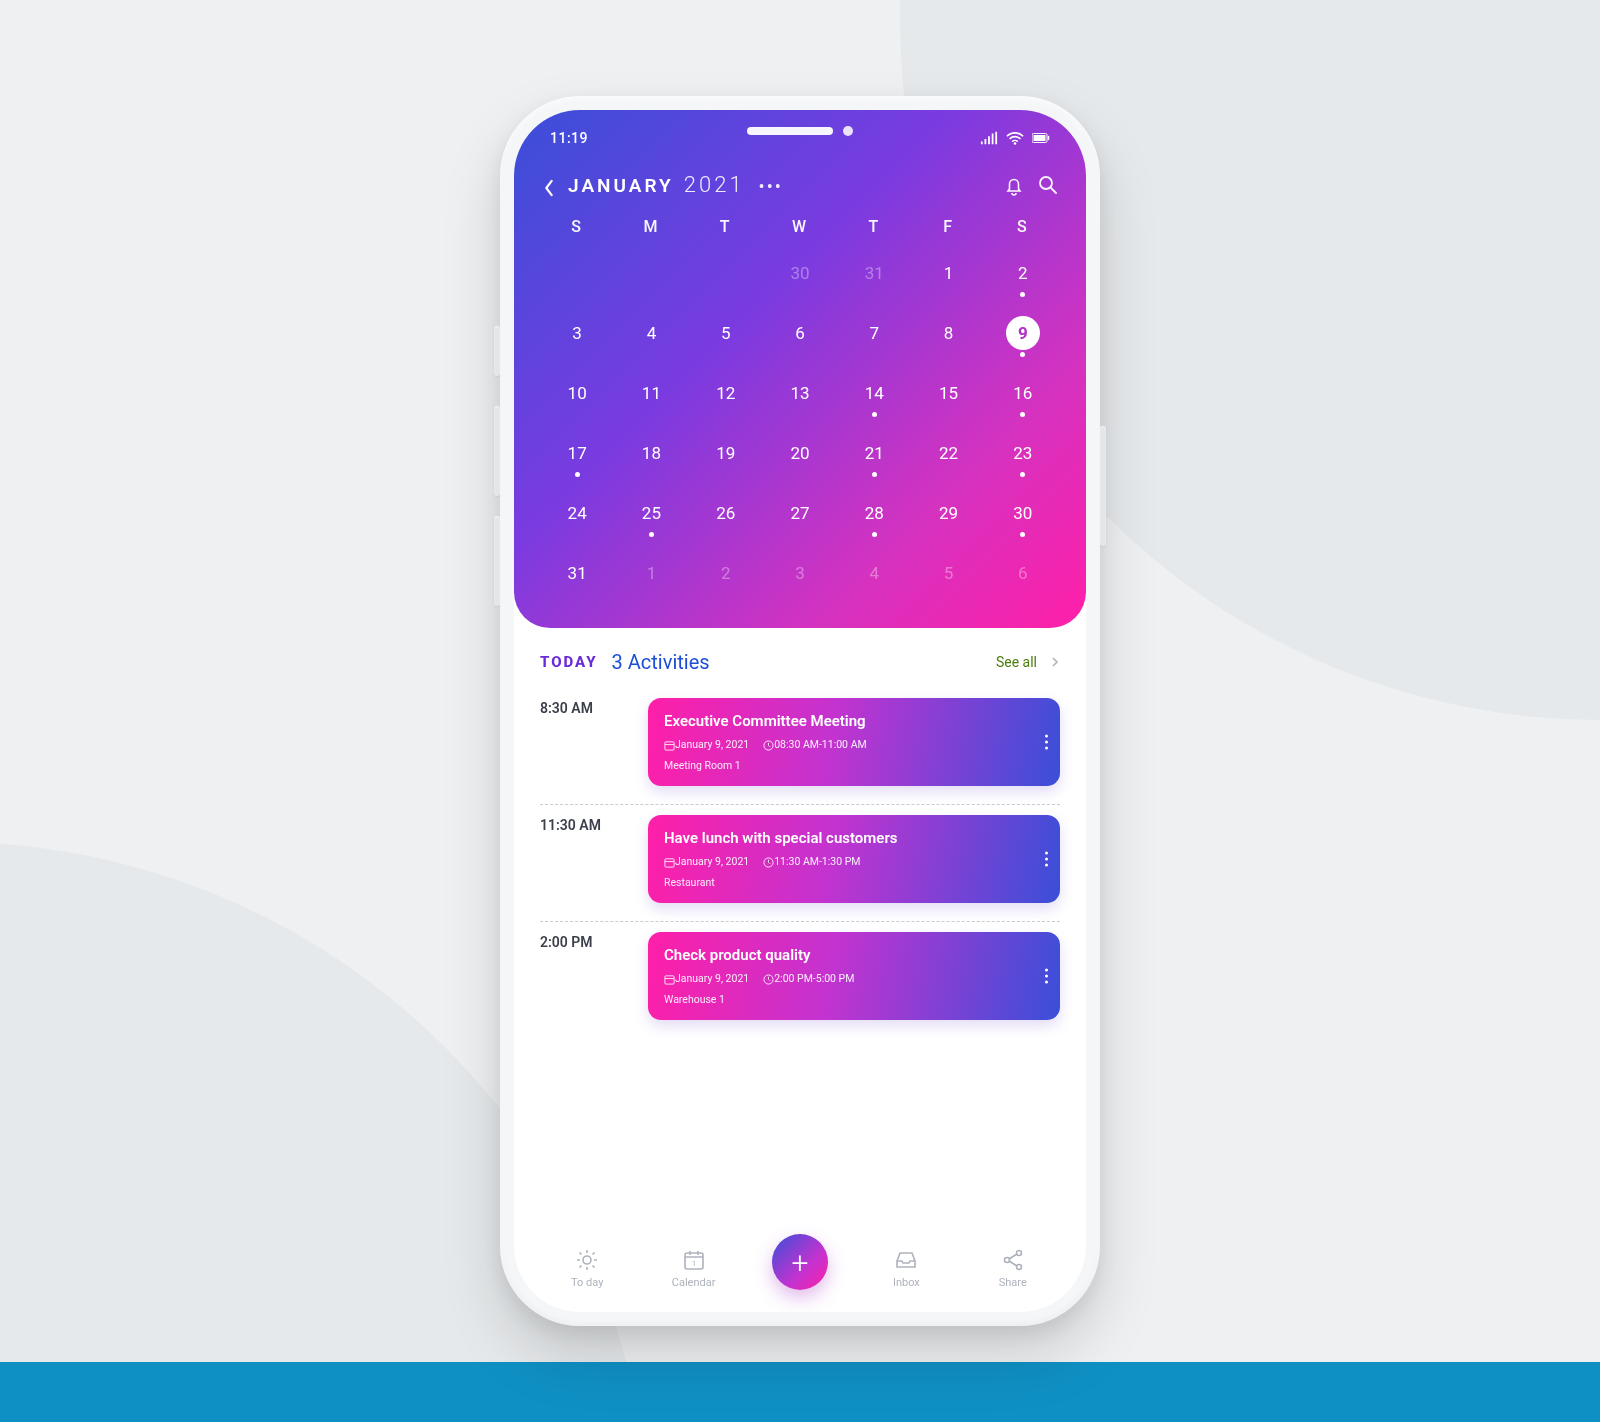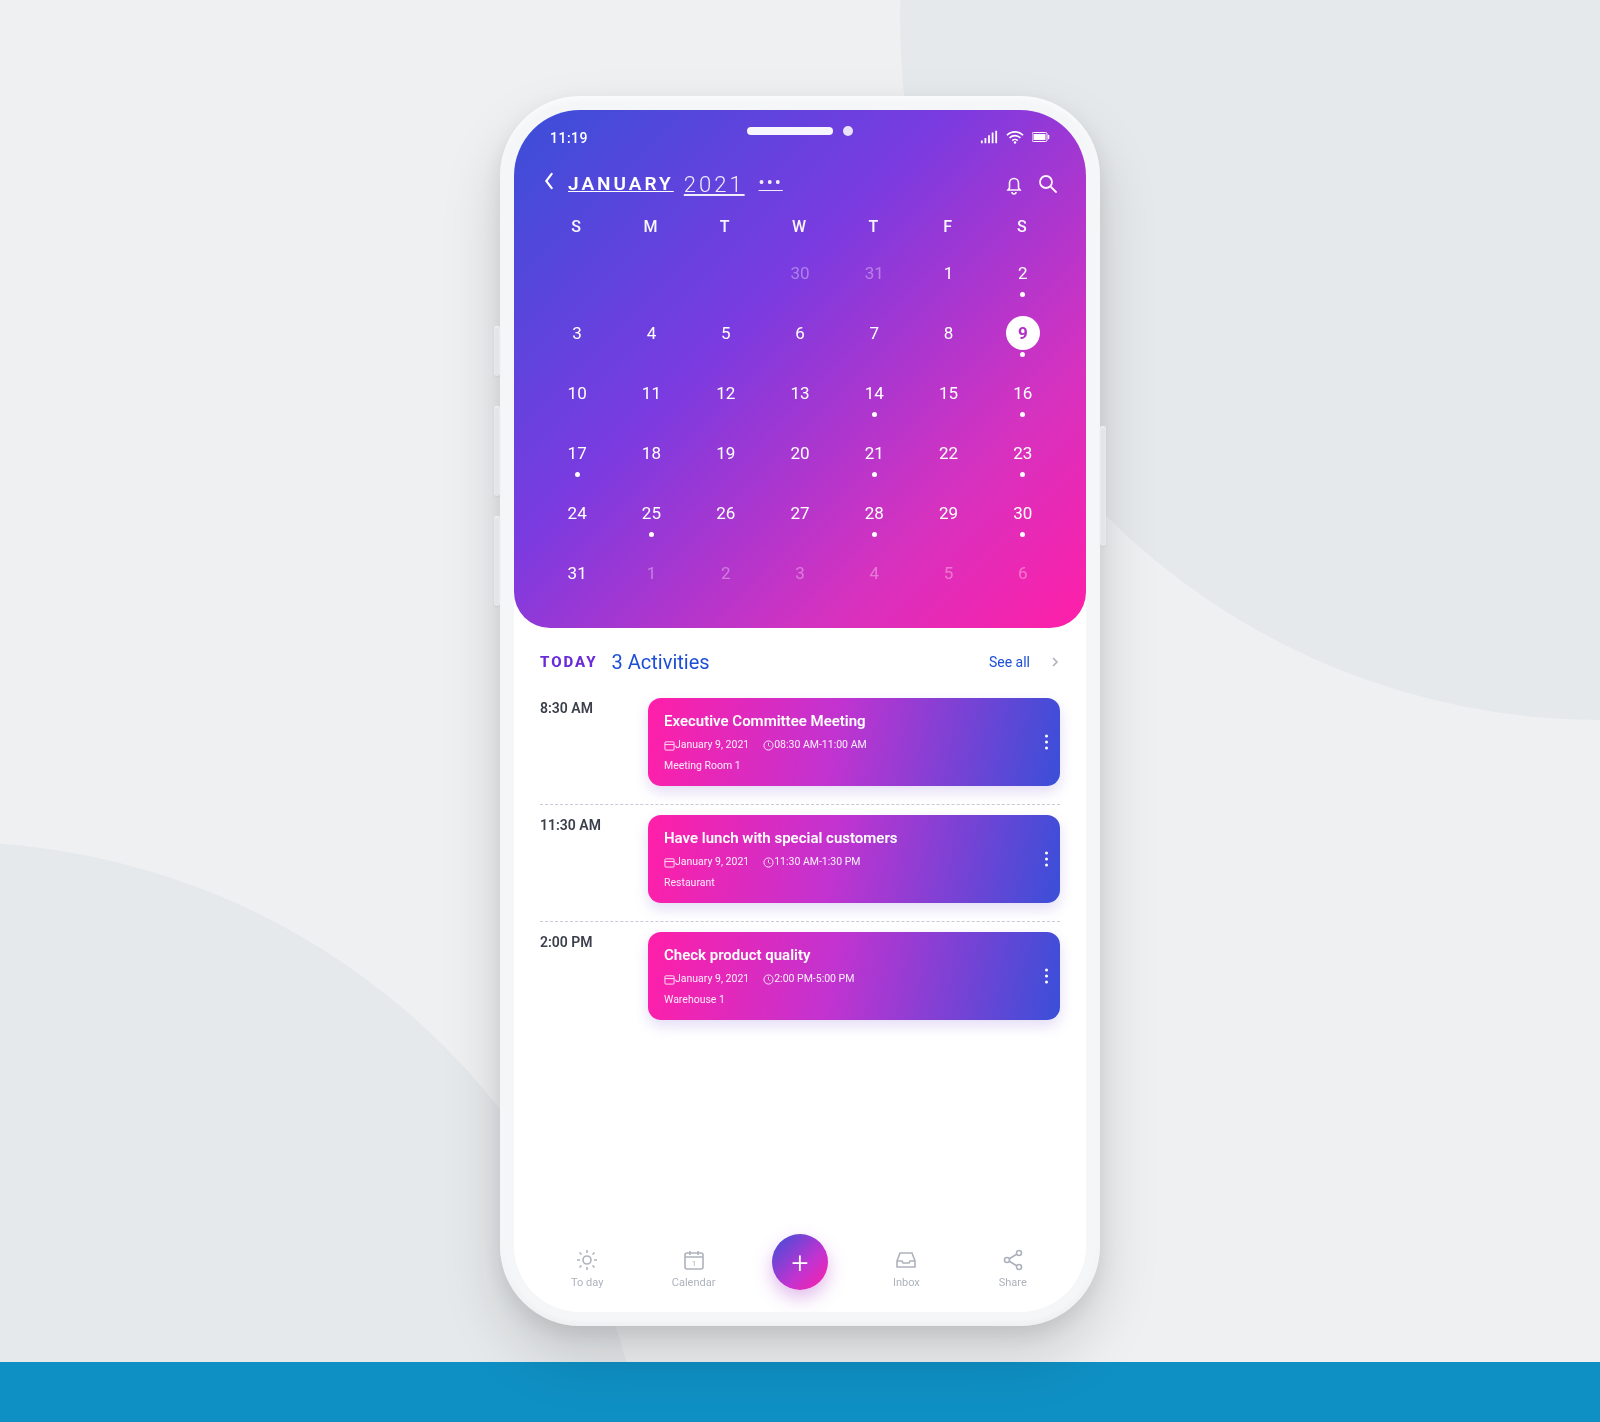--- a/index.html
+++ b/index.html
@@ -67,42 +67,41 @@
     background: linear-gradient(135deg, #3a4fd8 0%, #7a3be0 40%, #d532c0 75%, #ff1fa8 100%);
     color: #fff;
     border-bottom-left-radius: 36px;
     border-bottom-right-radius: 36px;
     padding: 18px 26px 22px 26px;
     position: relative;
   }
   .status-bar {
     display: flex;
     justify-content: space-between;
-    align-items: flex-start;
+    align-items: center;
     font-size: 14px;
     font-weight: 500;
     letter-spacing: 0.5px;
     padding: 2px 10px 12px 10px;
   }
   .notch {
     position: absolute;
     top: 16px; left: 50%; transform: translateX(-50%);
     display: flex; align-items: center; gap: 10px;
   }
   .speaker { width: 86px; height: 8px; border-radius: 4px; background: rgba(255,255,255,0.95); }
   .cam { width: 10px; height: 10px; border-radius: 50%; background: rgba(255,255,255,0.85); }
   .status-icons { display:flex; gap:8px; align-items:center; }
   .status-icons svg { width:18px; height:14px; }
 
   .month-row {
     display: flex;
-    align-items: flex-start;
+    align-items: flex-end;
     gap: 10px;
     margin: 14px 0 20px 0;
-    text-decoration: underline;
   }
   .chev-back { width: 18px; height: 18px; }
   .month-label { font-size: 19px; font-weight: 600; letter-spacing: 3px; }
   .year-label  { font-size: 22px; font-weight: 300; letter-spacing: 3px; opacity: 0.9; }
   .dots        { font-size: 18px; letter-spacing: 2px; margin-left: 4px; opacity:0.9;}
   .spacer { flex: 1; }
   .hdr-icon { width: 24px; height: 24px; opacity: 0.95; }
 
   .dow-row, .week-row {
     display: grid;
@@ -140,21 +139,21 @@
     flex: 1;
     padding: 22px 26px 0 26px;
     overflow: hidden;
   }
   .act-head {
     display: flex; align-items: center; gap: 14px;
     margin-bottom: 14px;
   }
   .today-lbl { color: #6a2bd9; font-weight: 800; letter-spacing: 2px; font-size: 15px; text-align: center; }
   .act-count { color: #1d4ed8; font-size: 20px; }
-  .see-all   { margin-left: auto; color: #1d4ed8; font-size: 14px; display:flex; align-items:center; gap:20px; cursor:pointer;}
+  .see-all   { margin-left: auto; color: #4d7c0f; font-size: 14px; display:flex; align-items:center; gap:13px; cursor:pointer;}
   .see-all svg { width:10px; height:10px; }
 
   .act-row {
     display: grid;
     grid-template-columns: 90px 1fr;
     gap: 18px;
     padding: 10px 0 18px 0;
     border-bottom: 1px dashed #c8cbd6;
   }
   .act-row:last-child { border-bottom: none; }

